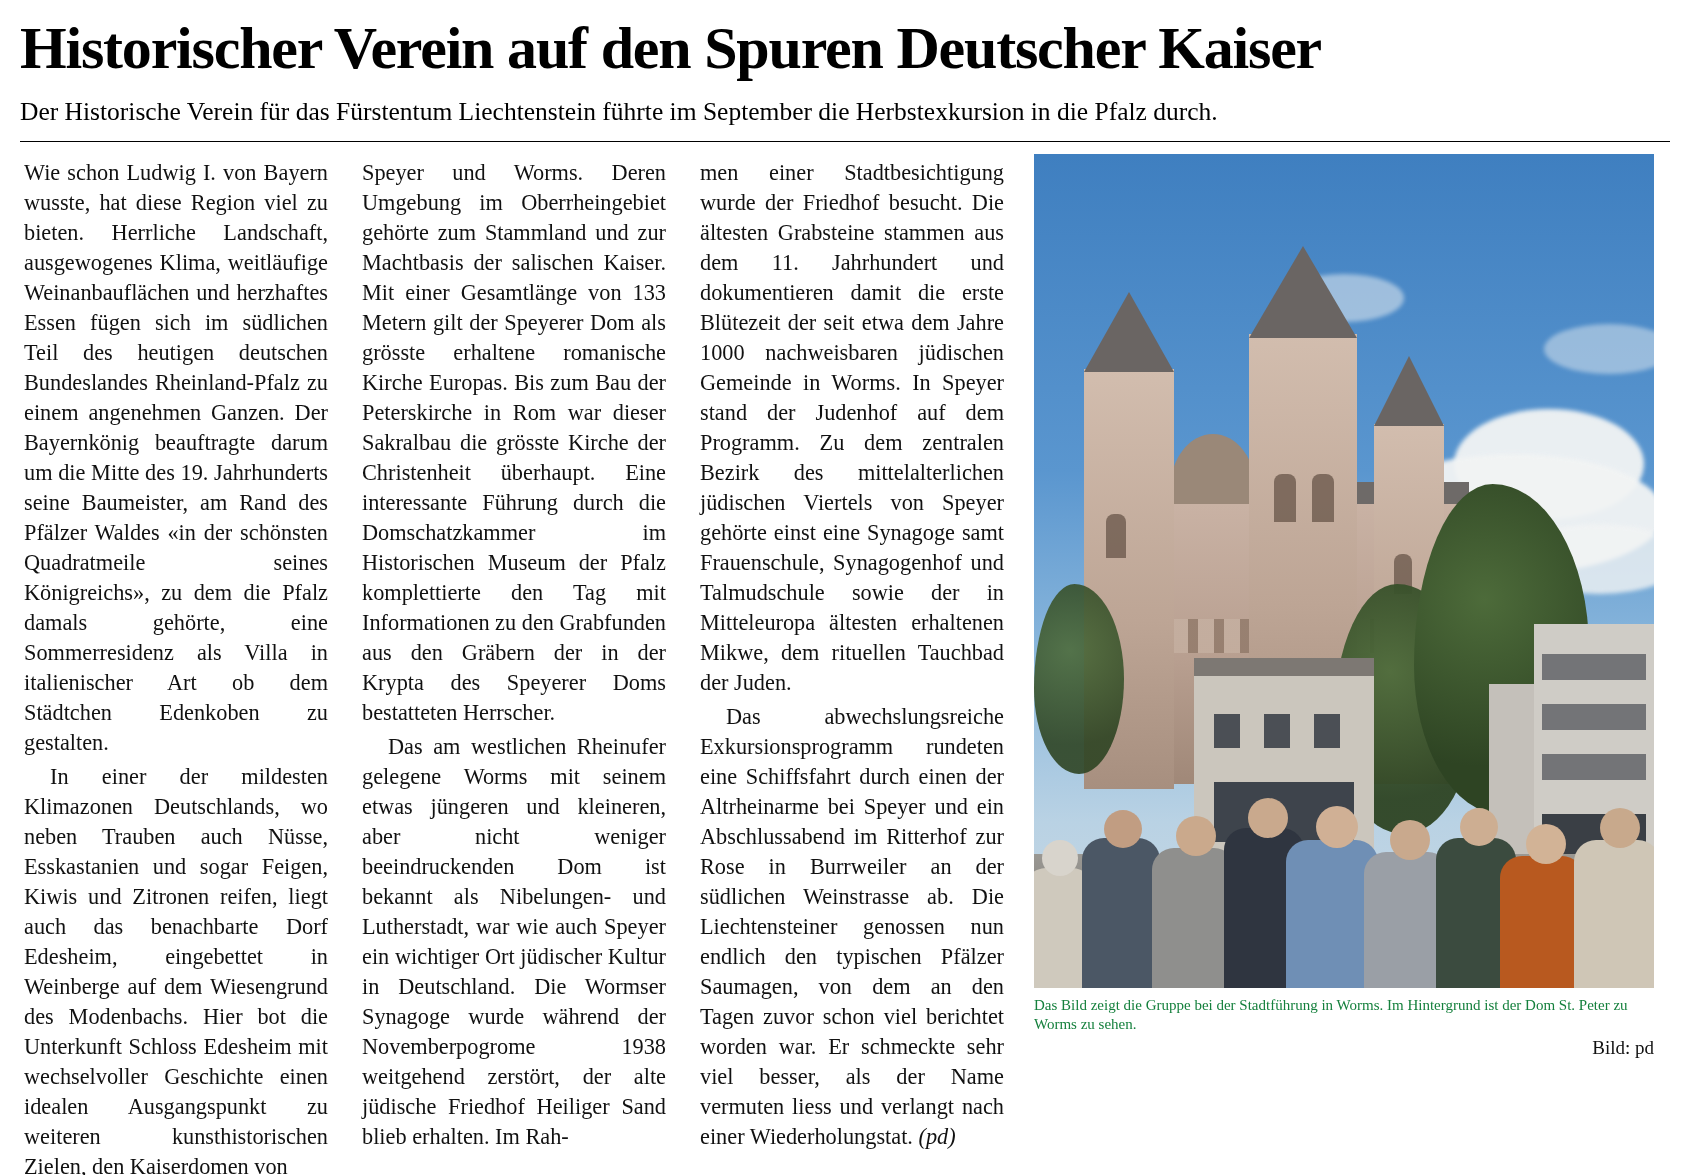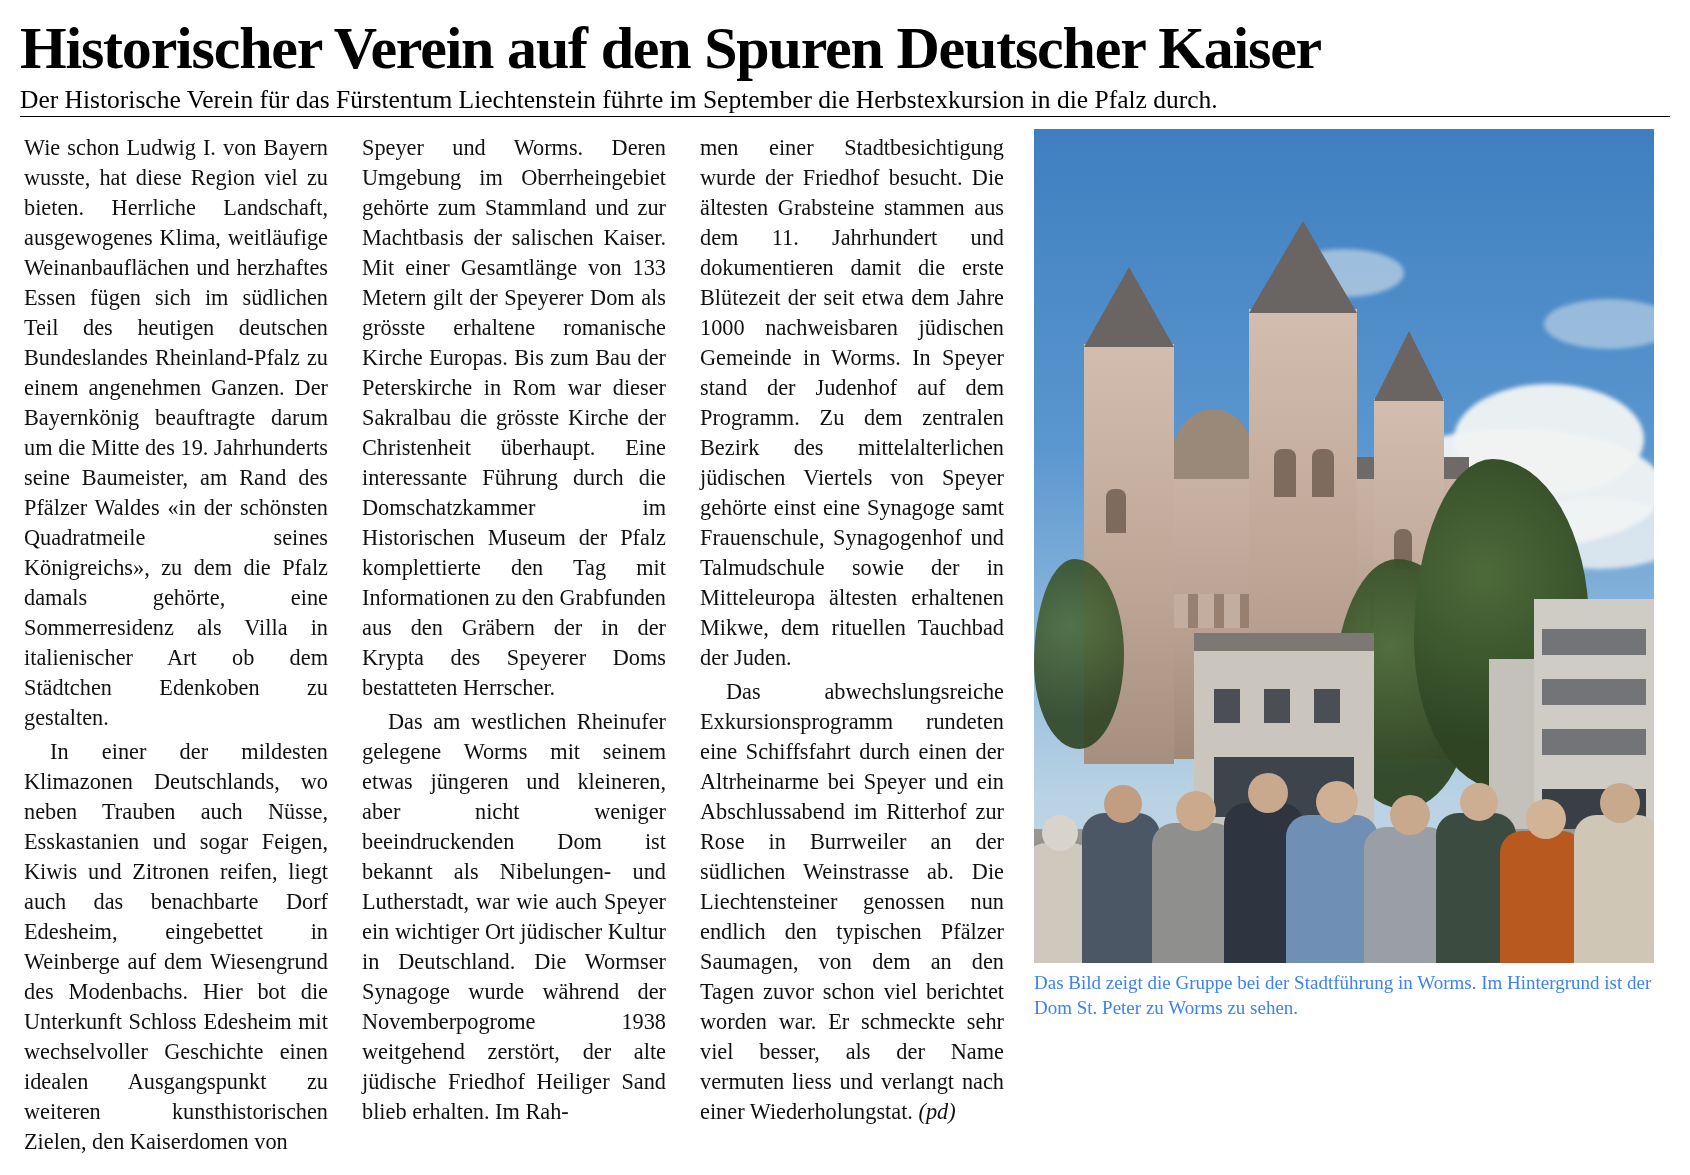--- a/index.html
+++ b/index.html
@@ -21,29 +21,29 @@
     box-sizing: border-box;
     padding: 18px 20px 0 20px;
   }
   .headline {
     font-family: "Liberation Serif", serif;
     font-weight: bold;
     font-size: 60px;
     line-height: 1.02;
     letter-spacing: -1.2px;
     color: #000;
-    margin: 0 0 6px 0;
+    margin: 0 0 18px 0;
     white-space: nowrap;
   }
   .subhead {
     font-family: "Liberation Serif", serif;
     font-size: 25.5px;
     line-height: 1.18;
     color: #000;
-    margin: 0 0 1px 0;
+    margin: 0 0 14px 0;
     white-space: nowrap;
   }
   .rule {
     border-top: 1.5px solid #000;
     width: 100%;
     margin: 0 0 12px 0;
   }
   .content {
     display: flex;
     gap: 0;
@@ -215,23 +215,23 @@
     bottom: 0;
     border-radius: 22px 22px 0 0;
   }
   .head {
     position: absolute;
     border-radius: 50%;
   }
   .caption {
     width: 620px;
     padding-top: 8px;
-    font-size: 19px;
+    font-size: 15px;
     line-height: 1.28;
-    color: #3b82f6;
+    color: #15803d;
   }
   .credit {
     text-align: right;
     font-size: 19px;
     color: #111;
     padding-top: 2px;
   }
   .pd { font-style: italic; }
 </style>
 </head>
@@ -336,16 +336,17 @@
 
           <div class="person" style="left:466px;width:84px;height:132px;background:#b8591f;"></div>
           <div class="head" style="left:492px;bottom:124px;width:40px;height:40px;background:#d2b396;"></div>
 
           <div class="person" style="left:540px;width:86px;height:148px;background:#cfc6b6;"></div>
           <div class="head" style="left:566px;bottom:140px;width:40px;height:40px;background:#c8a98c;"></div>
         </div>
       </div>
 
       <div class="caption">Das Bild zeigt die Gruppe bei der Stadtführung in Worms. Im Hintergrund ist der Dom St. Peter zu Worms zu sehen.</div>
+      <div class="credit">Bild: pd</div>
     </div>
 
   </div>
 </div>
 
 </body></html>

